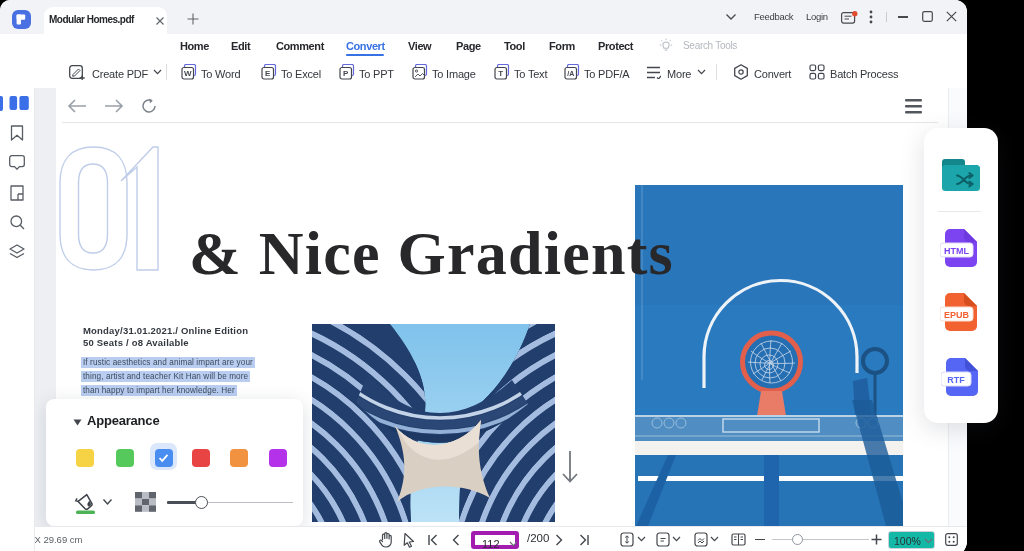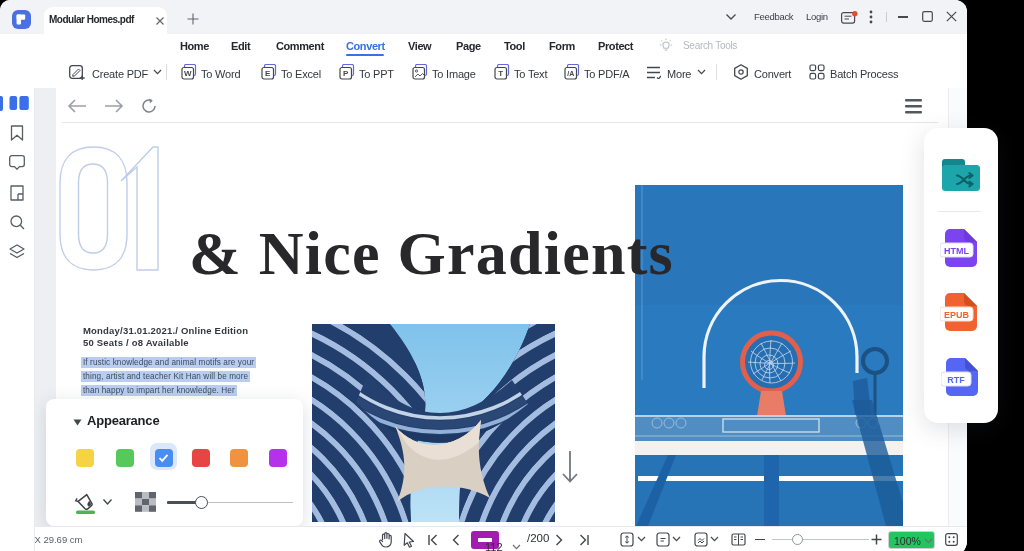--- a/index.html
+++ b/index.html
@@ -199,21 +199,21 @@
       <path d="M37.5 4 C15 4 4 17 4 40 V91 C4 114 15 127 37.5 127 C60 127 71 114 71 91 V40 C71 17 60 4 37.5 4 Z"></path>
       <path d="M37 21 C27 21 22.5 27 22.5 40 V91 C22.5 104 27 110 37 110 C47 110 51.5 104 51.5 91 V40 C51.5 27 47 21 37 21 Z"></path>
       <path d="M65 38 L97 4 L102 4 L102 127 L81 127 L81 24 L65 38 Z"></path>
     </g>
   </svg>
 
   <div id="h1b">&amp; Nice Gradients</div>
 
   <span class="bodybold" style="left:83px;top:325px">Monday/31.01.2021./ Online Edition</span>
   <span class="bodybold" style="left:83px;top:337px">50 Seats / o8 Available</span>
-  <span class="hl" style="left:81px;top:357px">If rustic knowledge and animal motifs are your</span>
+  <span class="hl" style="left:81px;top:357px">If rustic aesthetics and animal impart are your</span>
   <span class="hl" style="left:81px;top:371px">thing, artist and teacher Kit Han will be more</span>
   <span class="hl" style="left:81px;top:385px">than happy to impart her knowledge. Her</span>
 
   <svg class="abs" style="left:312px;top:324px" width="243" height="198" viewBox="0 0 243 198">
     <defs>
       <linearGradient id="sky1" x1="0" y1="0" x2="0" y2="1">
         <stop offset="0" stop-color="#7fc2eb"></stop>
           <stop offset="0.55" stop-color="#9fd3f1"></stop>
           <stop offset="1" stop-color="#bce2f6"></stop>
       </linearGradient>
@@ -406,21 +406,21 @@
 
     <svg class="abs" style="left:401px;top:5px" width="15" height="16" viewBox="0 0 15 16">
       <path d="M4 1.5 L12.5 9.5 L8.2 10 L10.5 14.2 L8.5 15.2 L6.3 10.8 L3.2 13.2 Z" fill="none" stroke="#43474d" stroke-width="1.2" stroke-linejoin="round"></path>
     </svg>
     <svg class="abs" style="left:427px;top:7px" width="12" height="12" viewBox="0 0 12 12">
         <path d="M9.5 1 L4.5 6 L9.5 11 M2 1 V11" stroke="#43474d" stroke-width="1.4" fill="none"></path>
       </svg>
     <svg class="abs" style="left:452px;top:7px" width="8" height="12" viewBox="0 0 8 12">
         <path d="M6.5 1 L1.5 6 L6.5 11" stroke="#43474d" stroke-width="1.4" fill="none"></path>
       </svg>
-    <div class="abs" style="left:471px;top:4px;width:28px;height:18px;border:7px solid #a21caf;border-radius:3px;background:#fff">
+    <div class="abs" style="left:471px;top:4px;width:48px;height:18px;border:4px solid #a21caf;border-radius:3px;background:#fff">
       <span class="abs" style="left:7px;top:2.5px;font-size:11px;color:#2b2e33">112</span>
       <svg class="abs" style="left:34px;top:6px" width="9" height="6" viewBox="0 0 9 6">
           <path d="M1 1 L4.5 4.6 L8 1" stroke="#6b7077" stroke-width="1.2" fill="none"></path>
         </svg>
     </div>
     <span class="abs" style="left:527px;top:5px;font-size:11.5px;color:#2b2e33">/200</span>
     <svg class="abs" style="left:555px;top:7px" width="8" height="12" viewBox="0 0 8 12">
         <path d="M1.5 1 L6.5 6 L1.5 11" stroke="#43474d" stroke-width="1.4" fill="none"></path>
       </svg>
     <svg class="abs" style="left:578px;top:7px" width="12" height="12" viewBox="0 0 12 12">
@@ -451,21 +451,21 @@
     <svg class="abs" style="left:731px;top:5px" width="15" height="15" viewBox="0 0 15 15">
         <rect x="1" y="2" width="13" height="11" rx="1.5" fill="none" stroke="#43474d" stroke-width="1.2"></rect>
         <path d="M7.5 2 V13 M3 5 h2.5 M3 7.5 h2.5 M9.5 5 h2.5 M9.5 7.5 h2.5" stroke="#43474d" stroke-width="1"></path>
       </svg>
     <div class="abs" style="left:755px;top:11.5px;width:10px;height:1.6px;background:#43474d"></div>
     <div class="abs" style="left:772px;top:11.8px;width:97px;height:1.4px;background:#c3c6cb"></div>
     <div class="abs" style="left:792px;top:7px;width:11px;height:11px;border-radius:50%;background:#fff;border:1.5px solid #8f959c"></div>
     <svg class="abs" style="left:871px;top:7px" width="11" height="11" viewBox="0 0 11 11">
         <path d="M5.5 0.5 V10.5 M0.5 5.5 H10.5" stroke="#43474d" stroke-width="1.5"></path>
       </svg>
-    <div class="abs" style="left:888px;top:4px;width:47px;height:18px;border:1px solid #ced2d8;border-radius:3px;background:#22c55e">
+    <div class="abs" style="left:888px;top:4px;width:47px;height:18px;border:1px solid #ced2d8;border-radius:3px;background:#14b8a6">
       <span class="abs" style="left:5px;top:2.5px;font-size:10.5px;color:#2b2e33">100%</span>
       <svg class="abs" style="left:35px;top:6px" width="9" height="6" viewBox="0 0 9 6">
           <path d="M1 1 L4.5 4.6 L8 1" stroke="#6b7077" stroke-width="1.2" fill="none"></path>
         </svg>
     </div>
     <svg class="abs" style="left:945px;top:6px" width="13" height="13" viewBox="0 0 13 13">
       <rect x="0.7" y="0.7" width="11.6" height="11.6" rx="2" fill="none" stroke="#43474d" stroke-width="1.2"></rect>
       <circle cx="4.3" cy="4.3" r="1" fill="#43474d"></circle>
         <circle cx="8.7" cy="4.3" r="1" fill="#43474d"></circle>
       <circle cx="4.3" cy="8.7" r="1" fill="#43474d"></circle>

